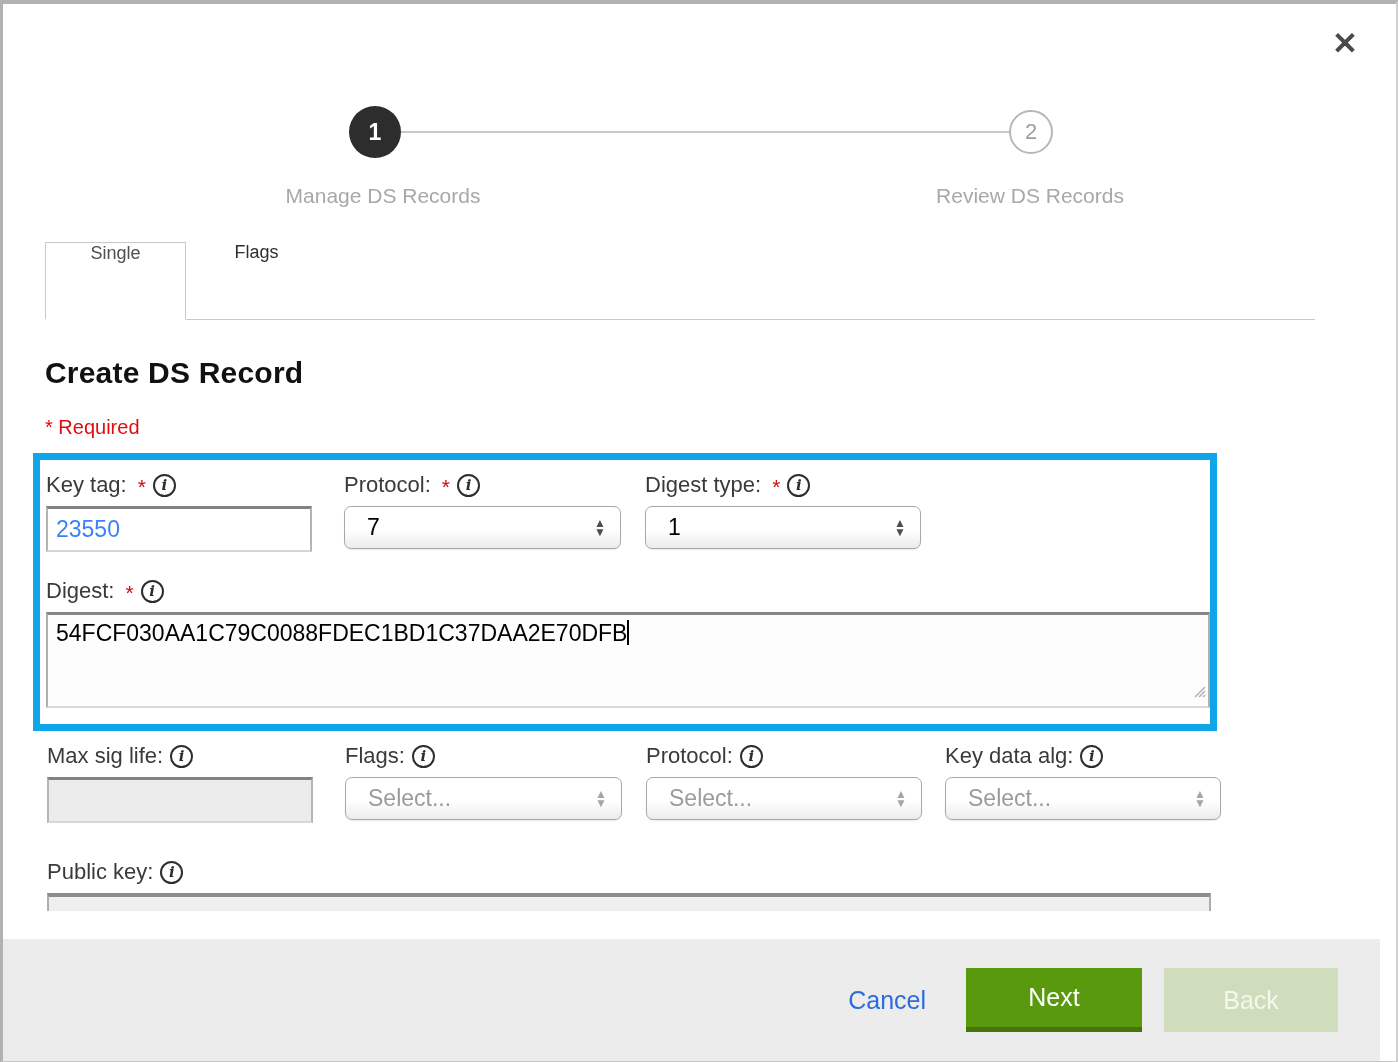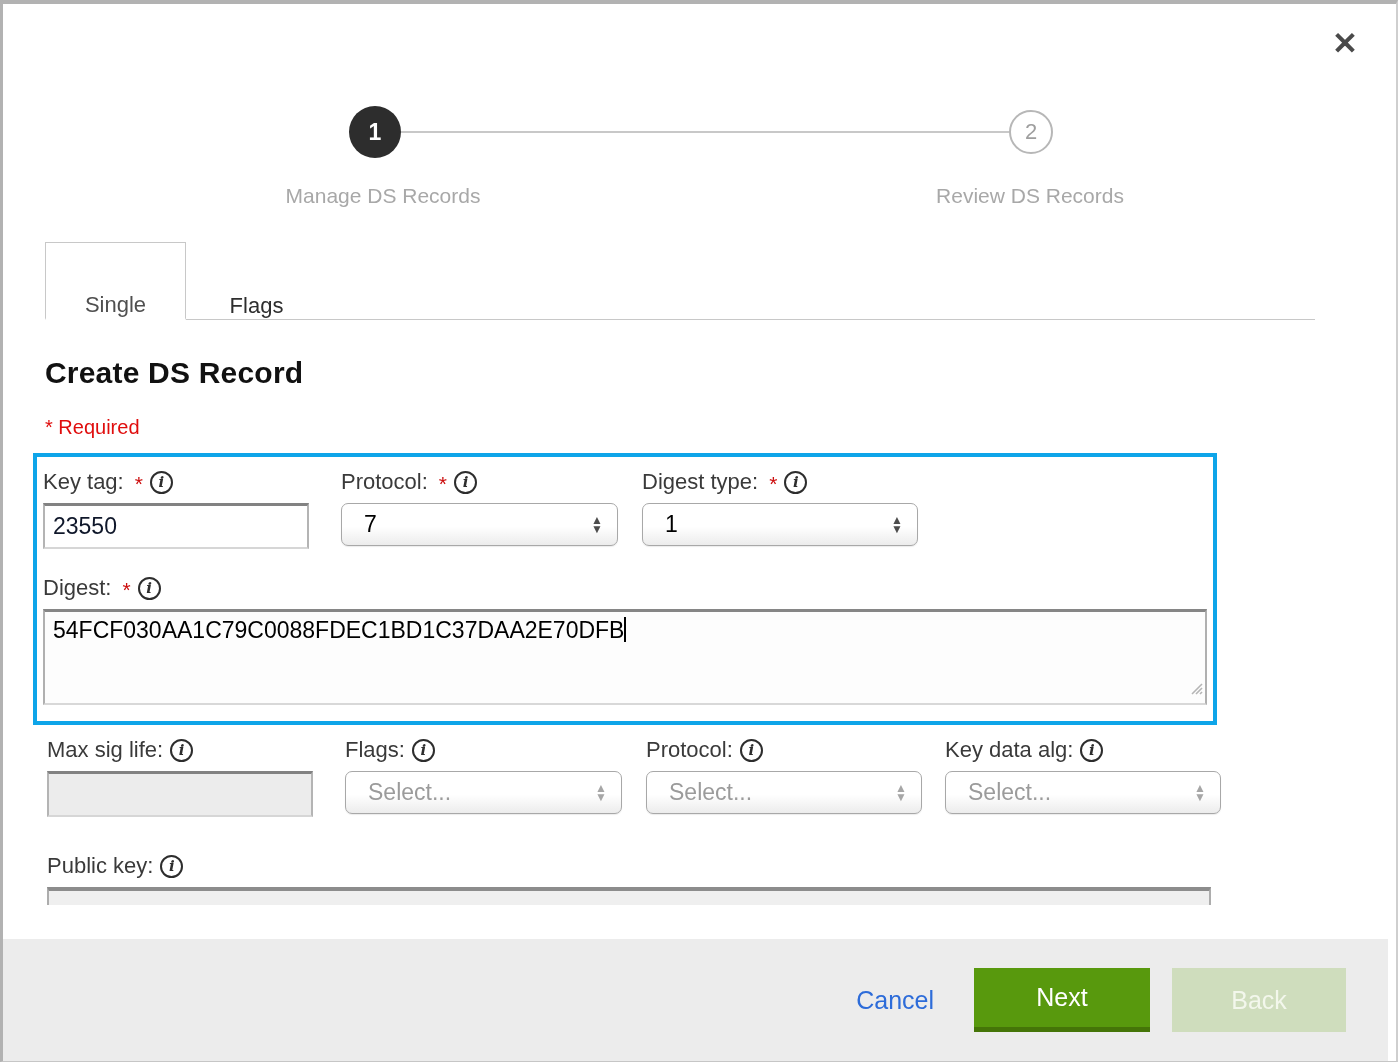--- a/index.html
+++ b/index.html
@@ -50,40 +50,40 @@
   .step-label.first { left: 180px; }
   .step-label.second { left: 827px; }
 
   
   .tabbar {
     display: flex; align-items: stretch;
     margin-left: 42px; width: 1270px; height: 78px;
     border-bottom: 1px solid #c8c8c8;
   }
   .tab {
-    width: 141px; display: flex; align-items: flex-end; justify-content: center;
-    font-size: 22px; cursor: pointer;
+    width: 141px; display: flex; align-items: flex-start; justify-content: center;
+    font-size: 18px; cursor: pointer;
   }
   .tab.active {
     border: 1px solid #c8c8c8; border-bottom: 2px solid #ffffff;
     margin-bottom: -1px; background: #ffffff; color: #4f4f4f;
   }
   .tab.inactive { color: #2e2e2e; }
 
   
   .page-heading {
     margin: 36px 0 0 42px;
     font-size: 30px; font-weight: 700; color: #111111; letter-spacing: 0.2px;
   }
   .required-note { margin: 26px 0 0 42px; font-size: 20px; color: #e00d0d; }
 
   
   .highlight-box {
     margin: 14px 0 0 30px; width: 1184px;
-    border: 4px solid #0ea5e9;
+    border: 7px solid #0ea5e9;
     padding: 12px 0 16px 6px;
   }
 
   
   .field-row { display: flex; }
   .fcol1 { width: 298px; }
   .fcol2 { width: 301px; }
   .fcol3 { width: 299px; }
   .fcol4 { width: 276px; }
 
@@ -98,21 +98,21 @@
     border: 2.5px solid #2d2d2d; color: #2d2d2d;
     font-family: "DejaVu Serif", serif; font-style: italic; font-weight: 700;
     font-size: 15px; cursor: pointer; flex: none;
   }
 
   
   .text-input {
     width: 266px; height: 46px;
     border: 2px solid #b4b4b4; border-top: 3px solid #828282; border-bottom-color: #d6d6d6;
     background: #ffffff; font-family: "Liberation Sans", sans-serif;
-    font-size: 23px; color: #0f172a; padding: 0 8px; outline: none;
+    font-size: 23px; color: #3b82f6; padding: 0 8px; outline: none;
   }
   .text-input.disabled { background: #ececec; }
 
   
   .select {
     position: relative; height: 43px; border: 1px solid #a8a8a8; border-radius: 7px;
     background: linear-gradient(#ffffff 55%, #ececec 100%);
     box-shadow: 0 1px 1px rgba(0,0,0,0.08);
     display: flex; align-items: center; cursor: pointer;
   }
@@ -141,21 +141,21 @@
   .row-secondary { margin: 12px 0 0 44px; }
   .pubkey-field { margin: 36px 0 0 44px; }
   .pubkey-box {
     width: 1164px; height: 18px;
     border: 2px solid #adadad; border-top: 4px solid #8c8c8c; border-bottom: none;
     background: #efefef;
   }
 
   
   .footer {
-    position: absolute; left: 0; right: 8px; bottom: 0; height: 122px;
+    position: absolute; left: 0; right: 16px; bottom: 0; height: 122px;
     background: #ececec;
     display: flex; align-items: center; justify-content: flex-end;
     padding-right: 42px; gap: 22px;
   }
   .cancel-link { color: #2d6cd9; font-size: 25px; cursor: pointer; margin-right: 18px; }
   .btn {
     height: 64px; display: flex; align-items: center; justify-content: center;
     font-size: 25px; cursor: pointer; border: none;
   }
   .btn-back { width: 174px; background: #cfddbd; color: #f3f7ec; }

